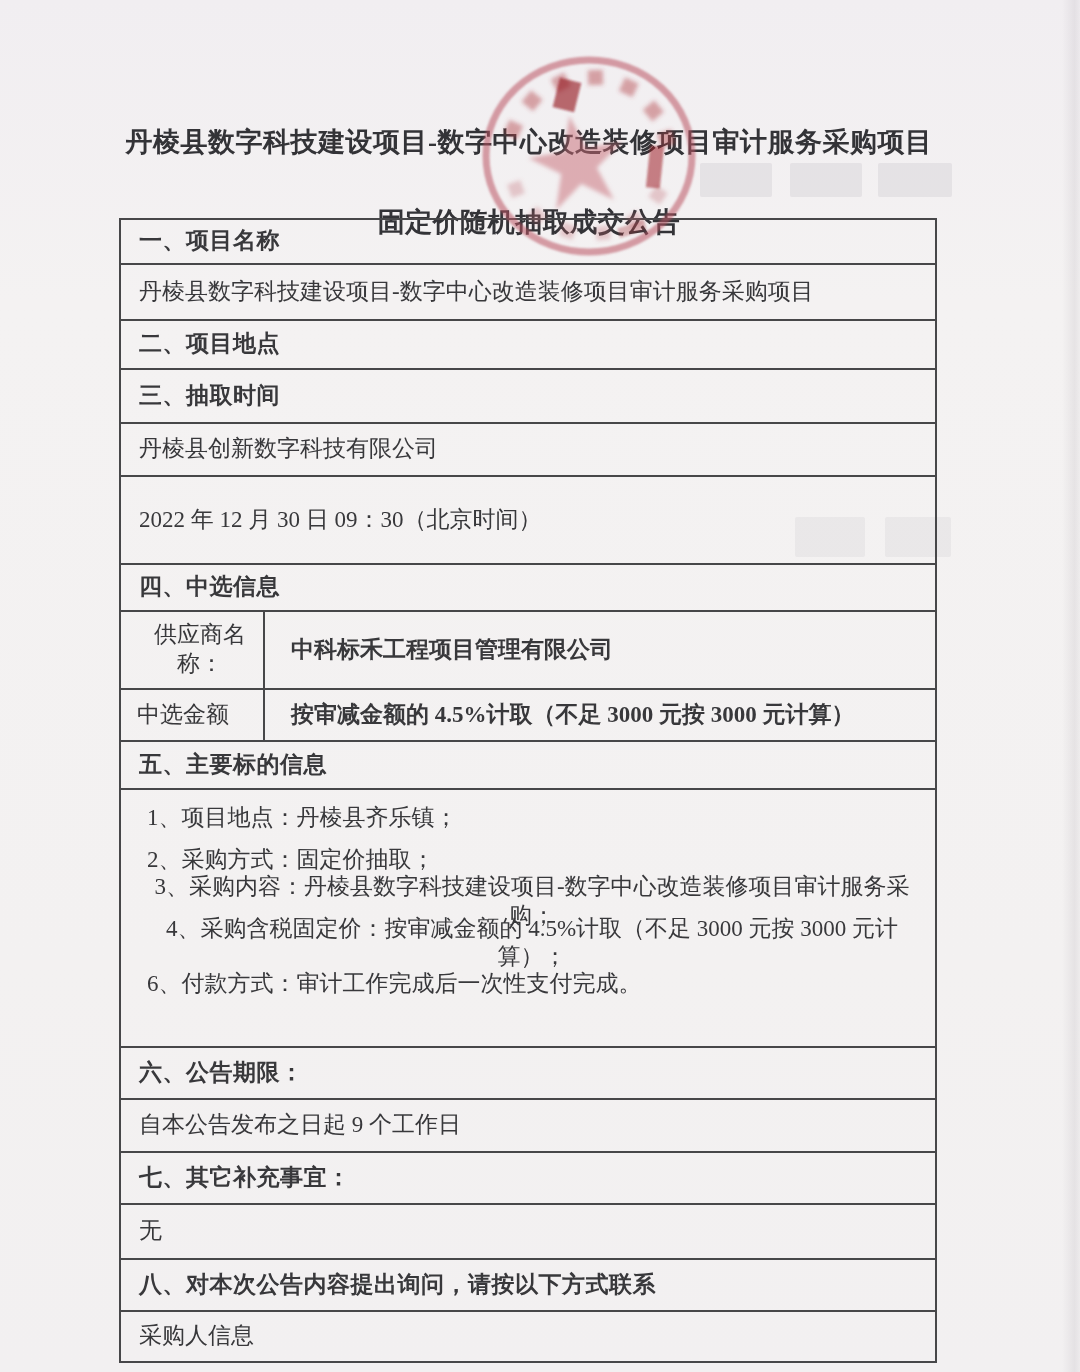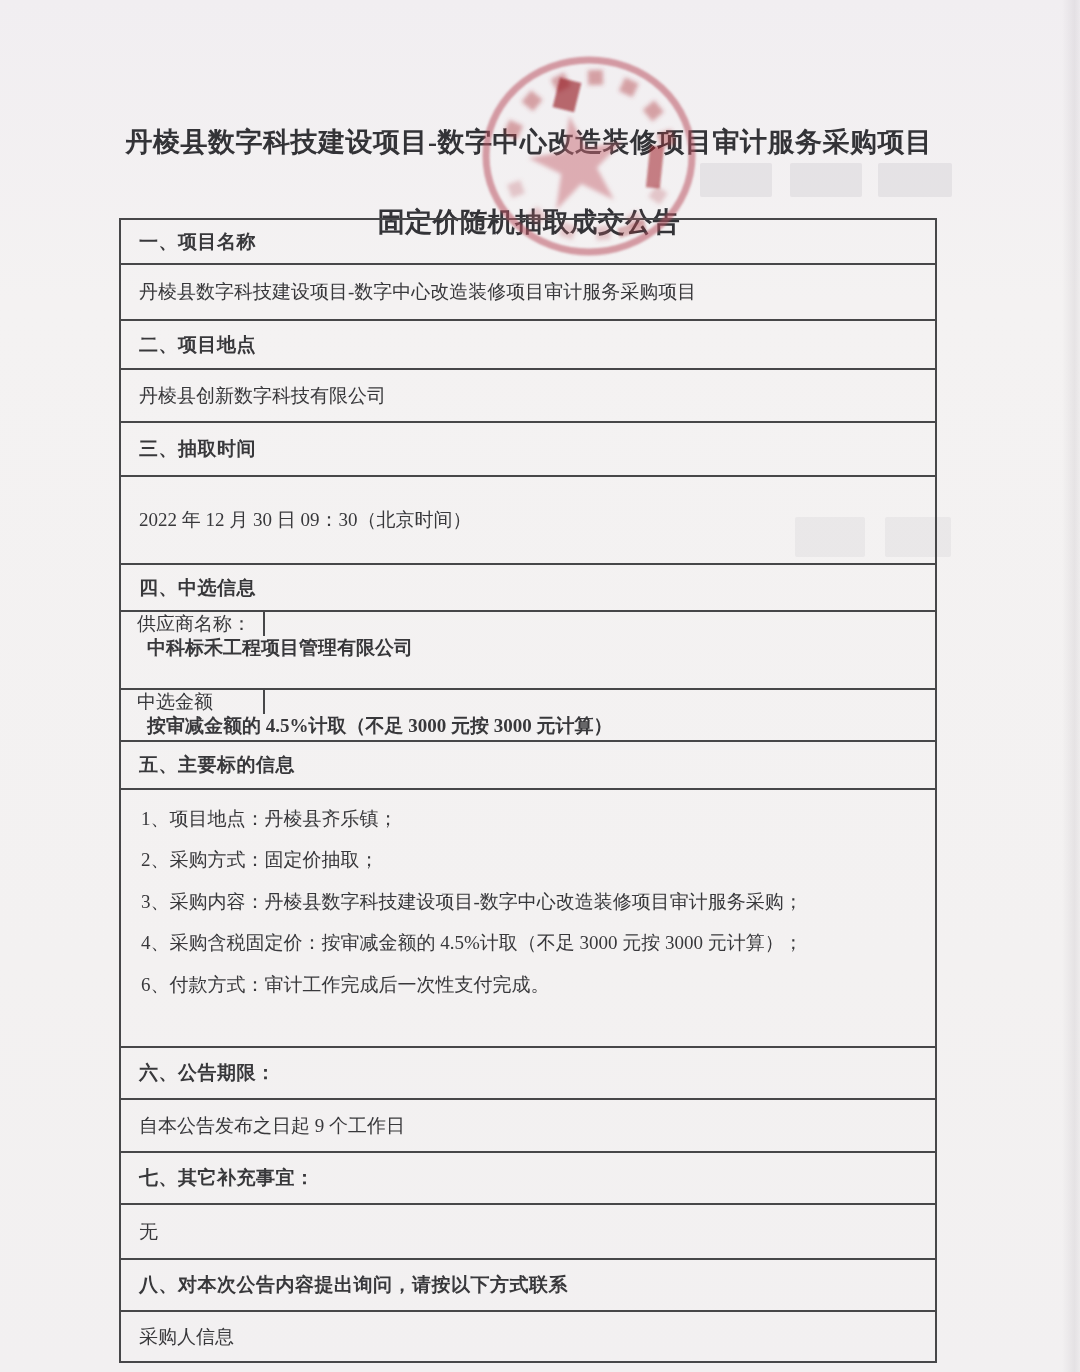--- a/index.html
+++ b/index.html
@@ -29,32 +29,32 @@
   .title{position:absolute;left:120px;width:818px;text-align:center;
     font-weight:bold;font-size:27px;letter-spacing:0.5px;color:#333337;z-index:2;}
   .t1{top:124px;}
   .t2{top:204px;}
   
   .stamp{position:absolute;left:472px;top:46px;z-index:5;pointer-events:none;}
   
   .doc-table{position:absolute;left:119px;top:218px;width:818px;
     border:2px solid var(--bd);box-sizing:border-box;z-index:3;}
   .row{border-bottom:2px solid var(--bd);box-sizing:border-box;
-    display:flex;align-items:center;padding-left:18px;font-size:19px;line-height:1.25;}
+    display:flex;align-items:center;padding-left:18px;font-size:23px;line-height:1.25;text-align:center;}
   .row:last-child{border-bottom:none;}
   .header{font-weight:bold;letter-spacing:0.5px;}
   .r1{height:45px}.r2{height:56px}.r3{height:49px}.r4{height:53px}.r5{height:54px}
   .r6{height:88px}.r7{height:47px}.r8{height:78px}.r9{height:52px}.r10{height:48px}
   .r11{height:258px}.r12{height:52px}.r13{height:53px}.r14{height:52px}.r15{height:55px}
   .r16{height:52px}.r17{height:49px}
-  .pair{padding-left:0;align-items:stretch;flex-direction:column;}
+  .pair{padding-left:0;align-items:stretch;}
   .pair .lab{width:144px;flex-shrink:0;display:flex;align-items:center;
     padding-left:16px;border-right:2px solid var(--bd);box-sizing:border-box;}
   .pair .val{display:flex;align-items:center;padding-left:26px;font-weight:bold;}
-  .list{display:block;padding:8px 18px 0 20px;}
+  .list{display:block;padding:8px 18px 0 26px;}
   .li{height:41.5px;display:flex;align-items:center;}
 </style>
 </head>
 <body>
 
 <div class="page">
 
   <div class="ghost g1"></div>
   <div class="ghost g2"></div>
   <div class="ghost g3"></div>
@@ -102,22 +102,22 @@
       <rect x="84" y="34" width="22" height="30" transform="rotate(14 95 49)" fill="rgba(150,25,38,0.65)"></rect>
       <rect x="176" y="100" width="14" height="42" transform="rotate(6 183 121)" fill="rgba(158,32,44,0.55)"></rect>
       <rect x="146" y="178" width="28" height="10" transform="rotate(-18 160 183)" fill="rgba(170,60,70,0.35)"></rect>
     </g>
   </svg>
 
   <div class="doc-table">
     <div class="row header r1">一、项目名称</div>
     <div class="row r2">丹棱县数字科技建设项目-数字中心改造装修项目审计服务采购项目</div>
     <div class="row header r3">二、项目地点</div>
+    <div class="row header r5">三、抽取时间</div>
     <div class="row r4">丹棱县创新数字科技有限公司</div>
-    <div class="row header r5">三、抽取时间</div>
     <div class="row r6">2022 年 12 月 30 日 09：30（北京时间）</div>
     <div class="row header r7">四、中选信息</div>
     <div class="row pair r8">
       <div class="lab">供应商名称：</div>
       <div class="val">中科标禾工程项目管理有限公司</div>
     </div>
     <div class="row pair r9">
       <div class="lab">中选金额</div>
       <div class="val">按审减金额的 4.5%计取（不足 3000 元按 3000 元计算）</div>
     </div>

